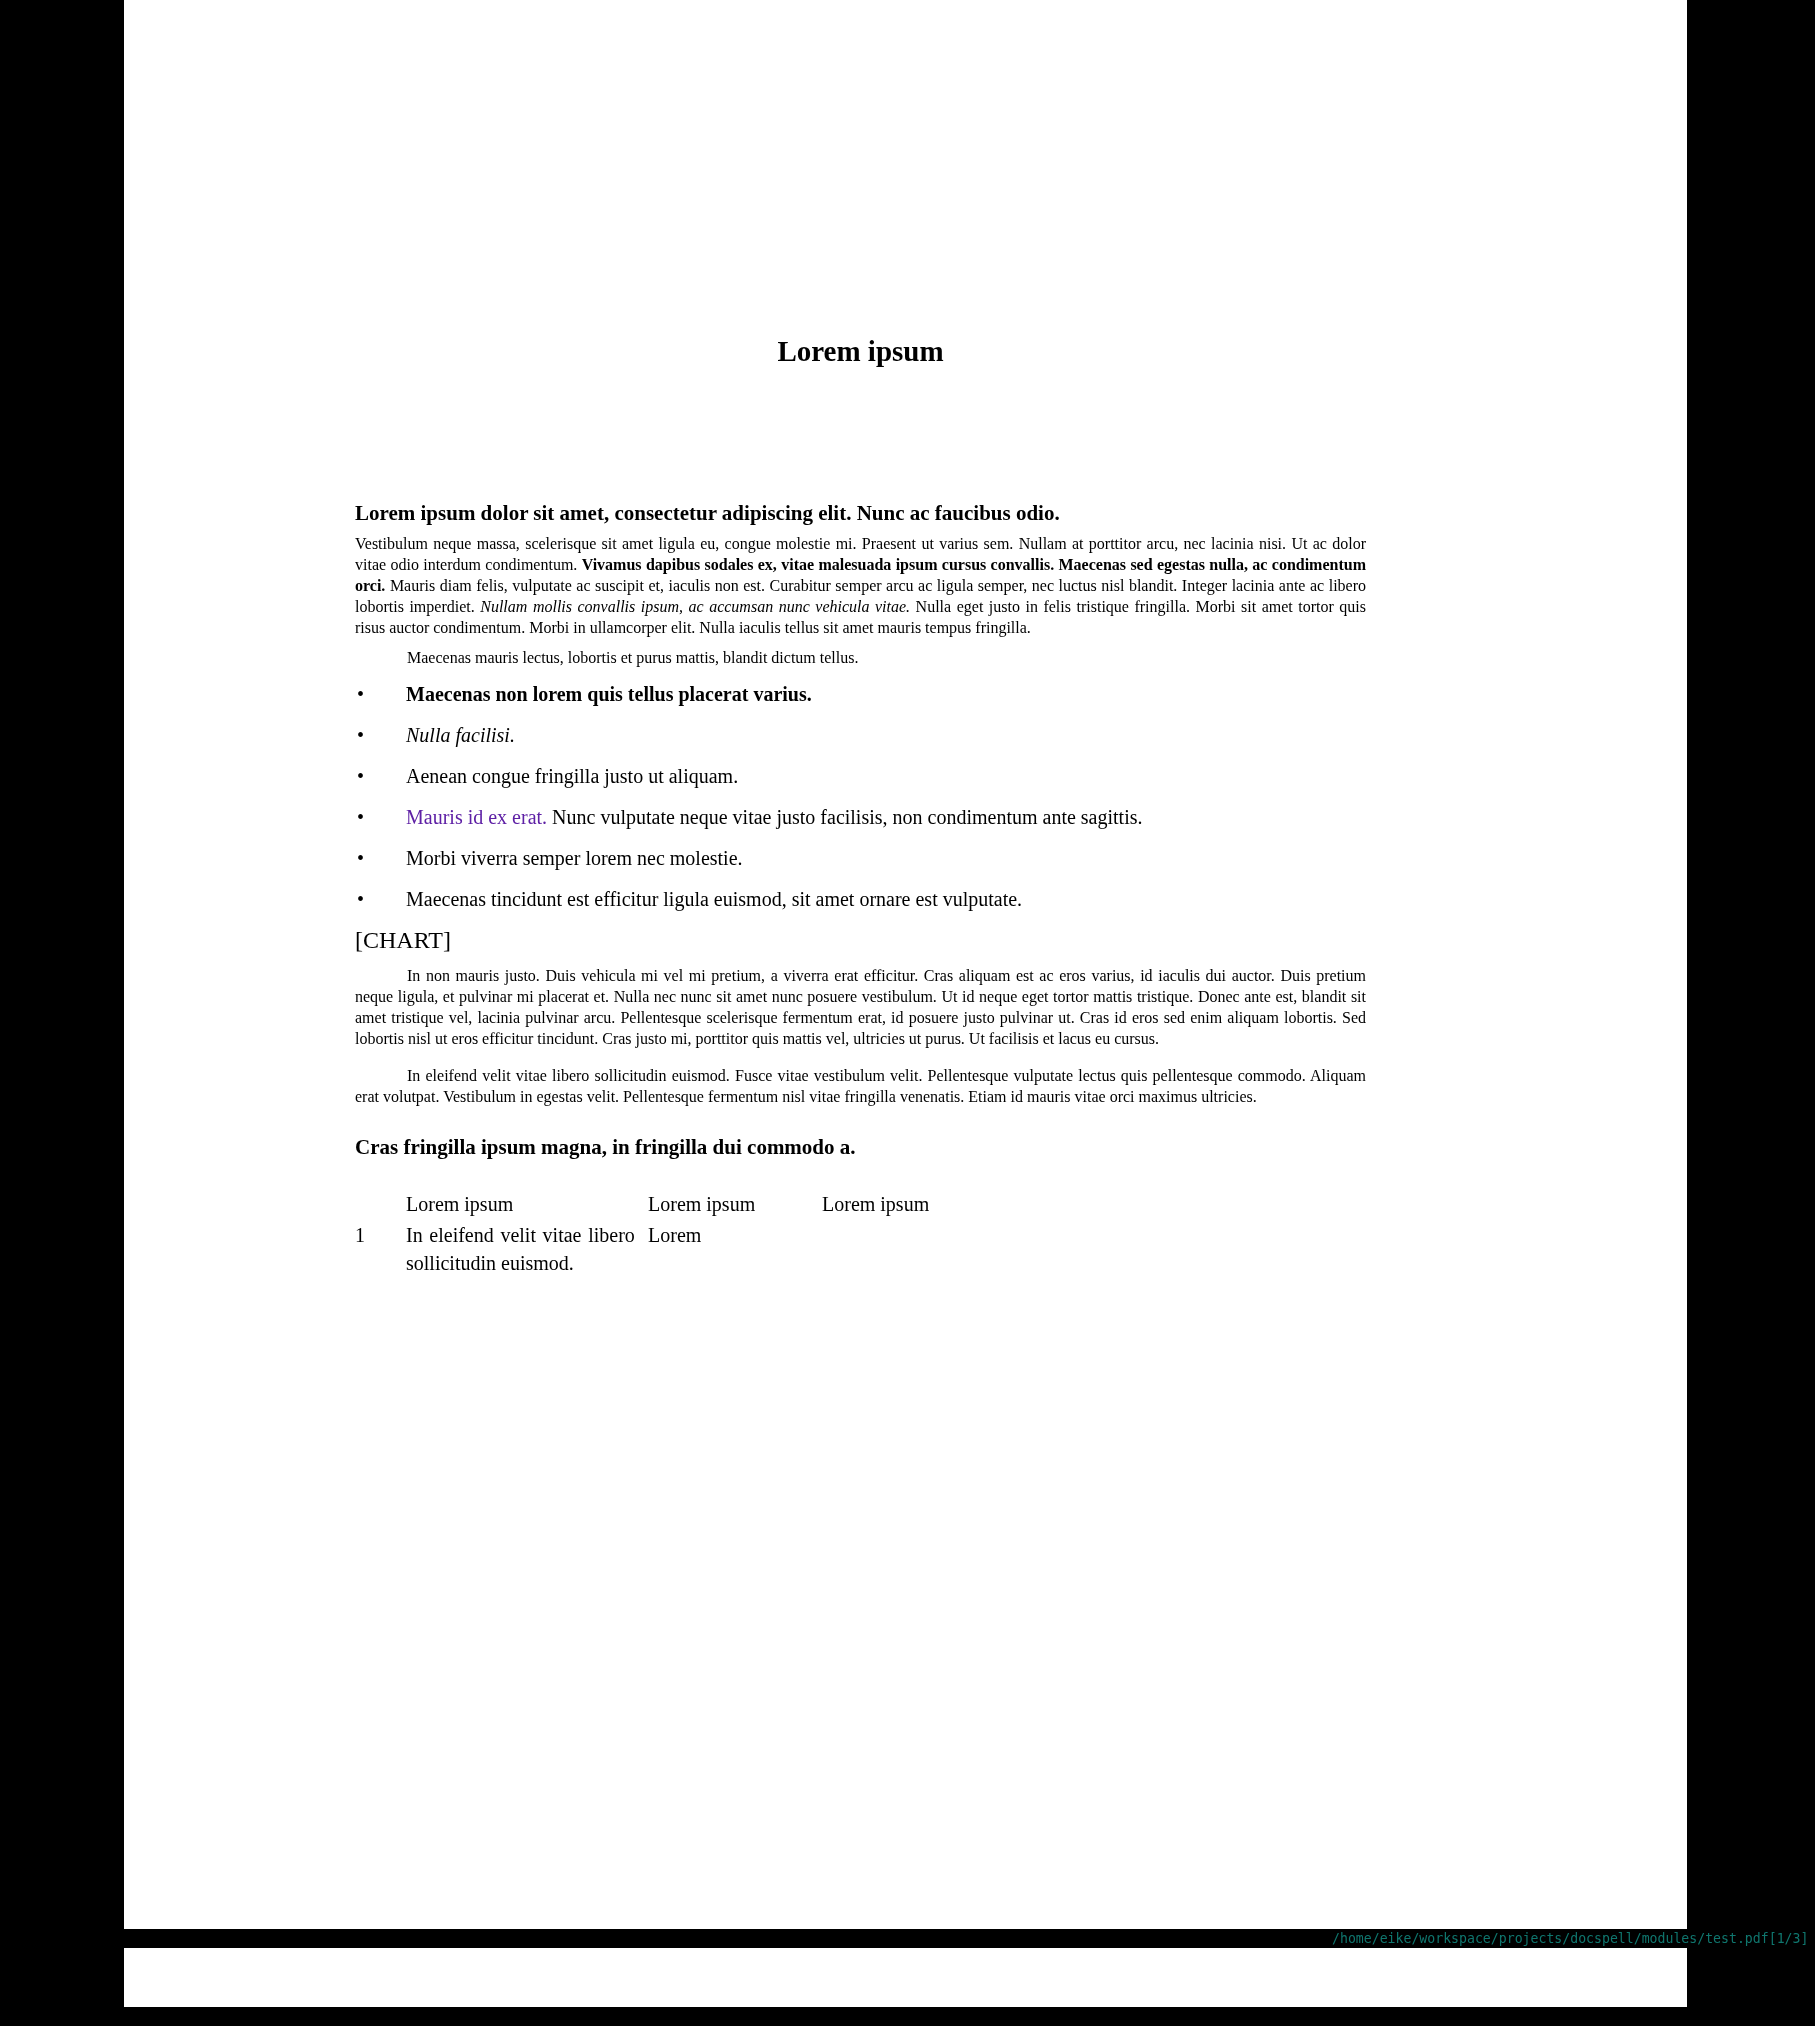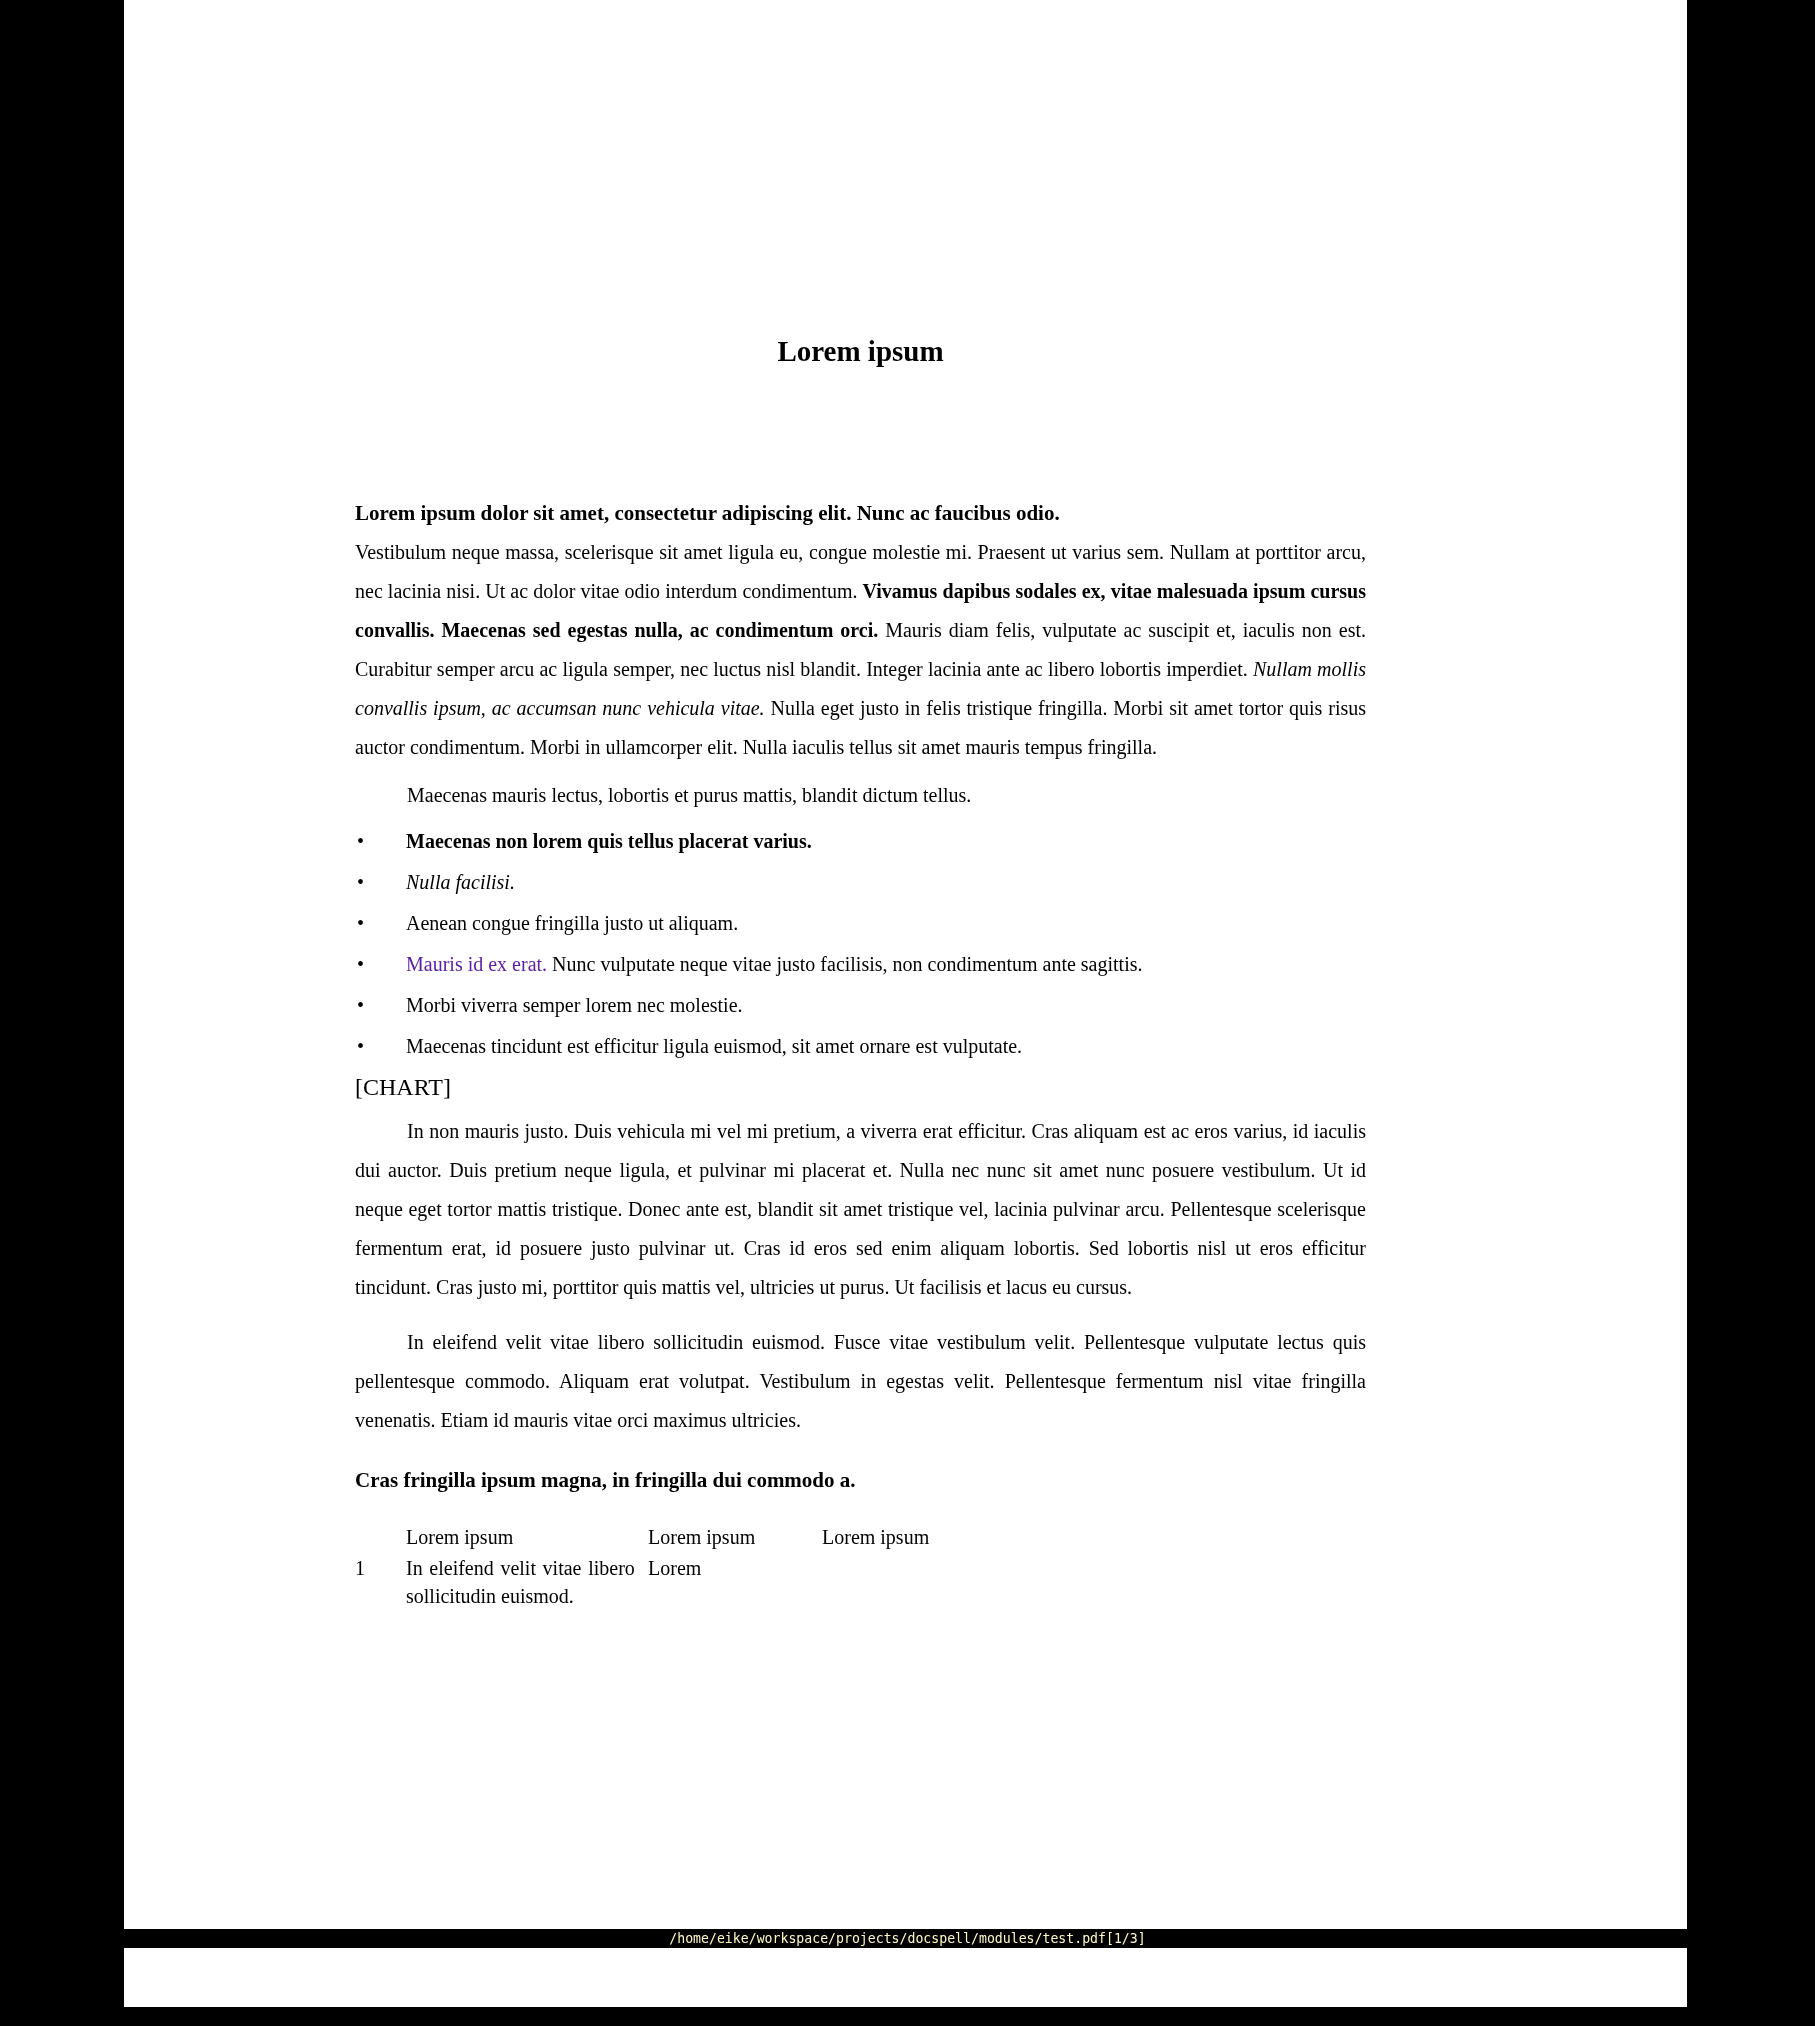--- a/index.html
+++ b/index.html
@@ -46,22 +46,22 @@
     line-height: 29px;
     font-weight: 700;
   }
   .h2 {
     margin: 25.6px 0 0 0;
     font-size: 21px;
     line-height: 29px;
     font-weight: 700;
   }
   .body-text {
-    font-size: 20px;
-    line-height: 39px;
+    font-size: 16px;
+    line-height: 21px;
     text-align: justify;
   }
   .p1 { margin: 4.7px 0 0 0; }
   .p-indent {
     margin: 9.5px 0 0 0;
     text-indent: 52px;
     text-align: left;
   }
   .first-indent { text-indent: 52px; }
   .p3 { margin: 9.5px 0 0 0; }
@@ -104,26 +104,26 @@
     text-align: justify;
     padding-right: 13.2px;
   }
   .statusbar {
     position: absolute;
     left: 0;
     bottom: 0;
     width: 100%;
     height: 19px;
     background: #000000;
-    color: #fef9c3;
+    color: #0f766e;
     font-family: "DejaVu Sans Mono", "Liberation Mono", monospace;
     font-size: 13.2px;
     line-height: 19px;
     display: flex;
-    justify-content: center;
+    justify-content: flex-end;
     box-sizing: border-box;
     padding: 0 6.6px;
   }
 </style>
 </head>
 <body>
 
 <div class="viewer">
 
   <div class="page">

